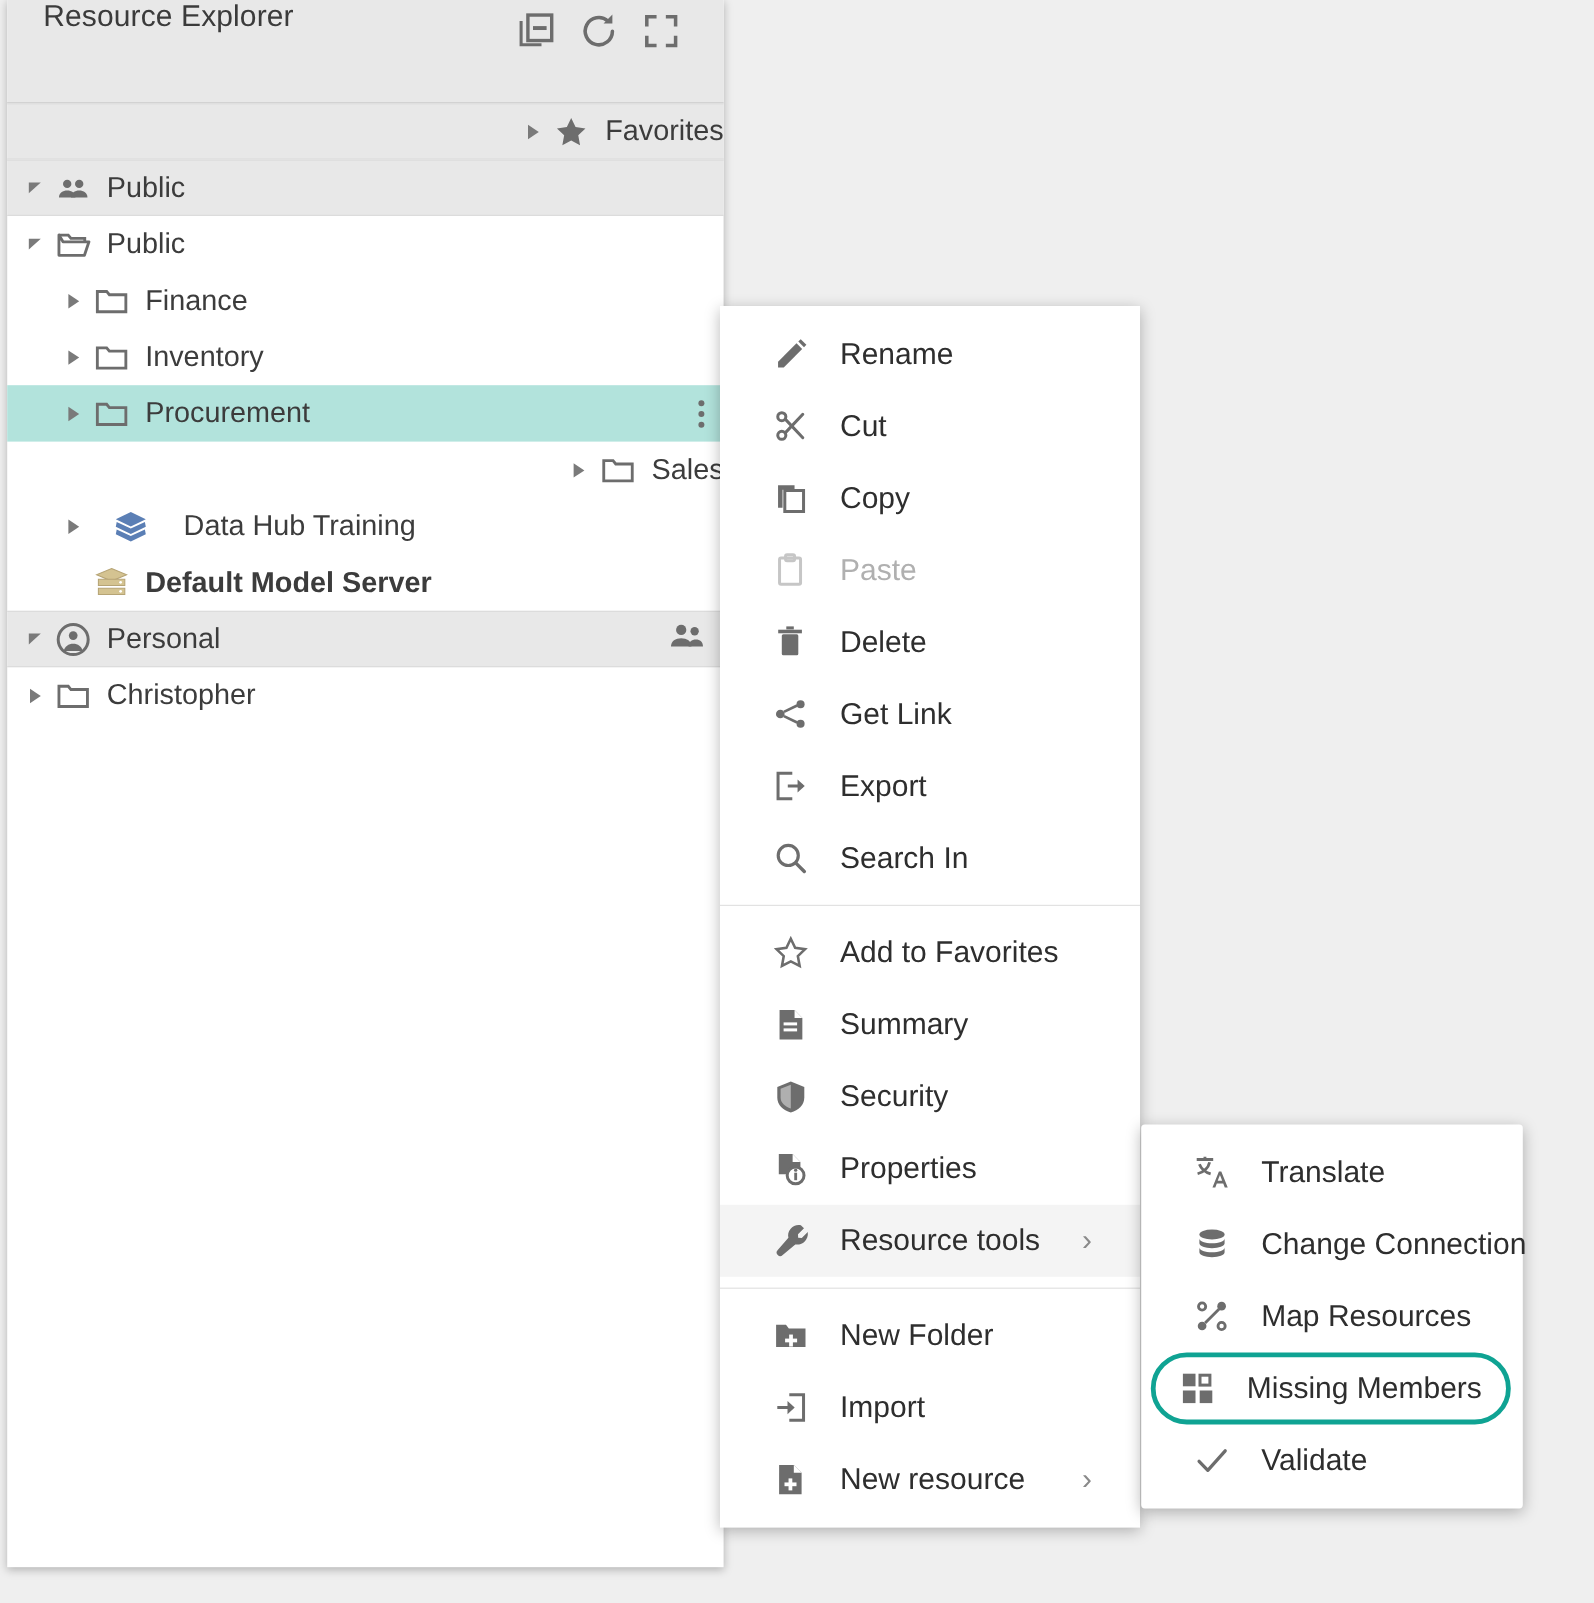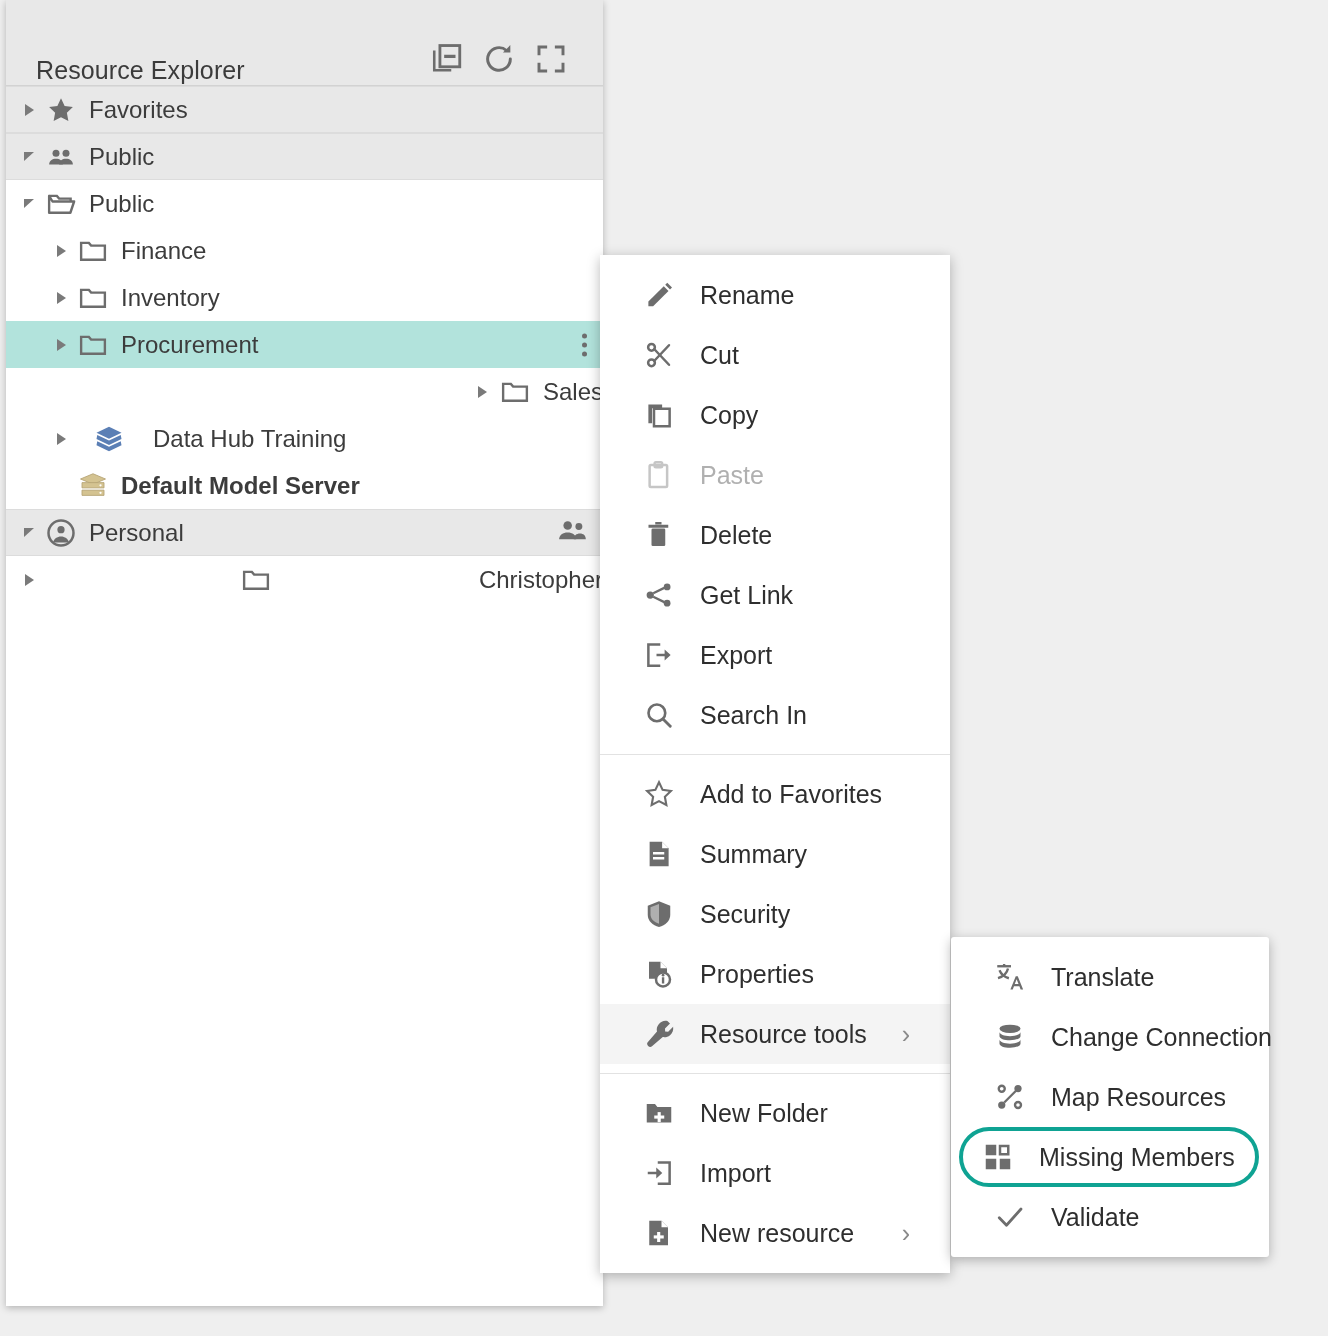--- a/index.html
+++ b/index.html
@@ -29,21 +29,21 @@
     background: #ffffff;
     box-shadow: 0 2px 7px rgba(0,0,0,0.25);
   }
 
   #explorer-header {
     position: relative;
     height: 86px;
     background: #e8e8e8;
     border-bottom: 1px solid #d2d2d2;
     display: flex;
-    align-items: flex-end;
+    align-items: flex-start;
     padding: 0 26px 0 30px;
   }
   #explorer-title {
     font-size: 25px;
     color: #3b3b3b;
     letter-spacing: 0.1px;
     flex: 1;
   }
   .hdr-btn {
     width: 52px;
@@ -206,21 +206,21 @@
             <path d="M3 8V3h5"></path>
               <path d="M16 3h5v5"></path>
               <path d="M21 16v5h-5"></path>
               <path d="M8 21H3v-5"></path>
           </g>
         </svg>
       </div>
     </div>
 
     <div id="tree">
-        <div class="trow group" style="padding-left: 10px;">
+        <div class="trow group" style="padding-left: 10px; justify-content: flex-end;">
           <div class="twist">
             <span class="tri-right"></span>
           </div>
           <div class="ticon">
             <svg width="30" height="30" viewBox="0 0 24 24">
               <path d="M12 2.6l2.9 6.1 6.6.9-4.8 4.6 1.2 6.6L12 17.7 6.1 20.8l1.2-6.6L2.5 9.6l6.6-.9z" fill="#6d6d6d"></path>
             </svg>
           </div>
           <div class="tlabel">Favorites</div>
         </div>
@@ -341,21 +341,21 @@
             </svg>
           </div>
           <div class="tlabel">Personal</div>
           <div class="avatar-right"><svg width="32" height="32" viewBox="0 0 24 24">
               <circle cx="8" cy="8.6" r="3.2" fill="#6d6d6d"></circle>
               <circle cx="16.4" cy="9.4" r="2.6" fill="#6d6d6d"></circle>
               <path d="M1.6 19c0-3.4 2.9-5.2 6.4-5.2S14.4 15.6 14.4 19z" fill="#6d6d6d"></path>
               <path d="M12.6 19c0-2.8 2-4.4 4.6-4.4s4.4 1.6 4.4 4.4z" fill="#6d6d6d"></path>
             </svg></div>
         </div>
-        <div class="trow" style="padding-left: 10px; justify-content: space-between;">
+        <div class="trow" style="padding-left: 10px;">
           <div class="twist">
             <span class="tri-right"></span>
           </div>
           <div class="ticon">
             <svg width="30" height="30" viewBox="0 0 24 24">
               <path d="M2.5 5.5h6.2l1.8 2.2h11v11.3h-19z" fill="none" stroke="#6d6d6d" stroke-width="1.9"></path>
             </svg>
           </div>
           <div class="tlabel">Christopher</div>
         </div>

